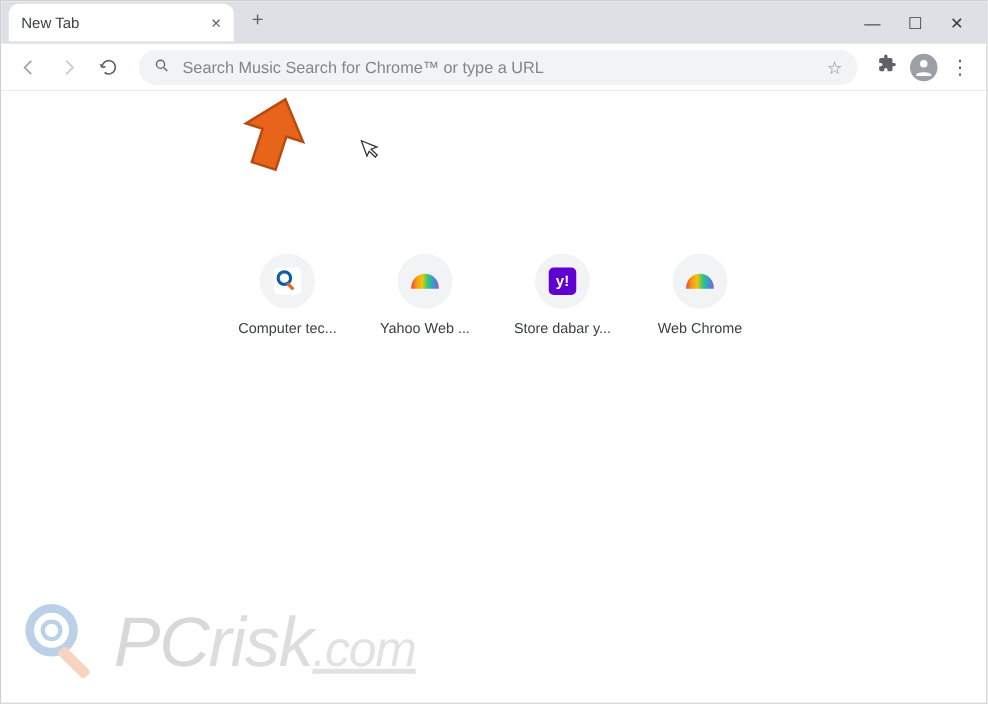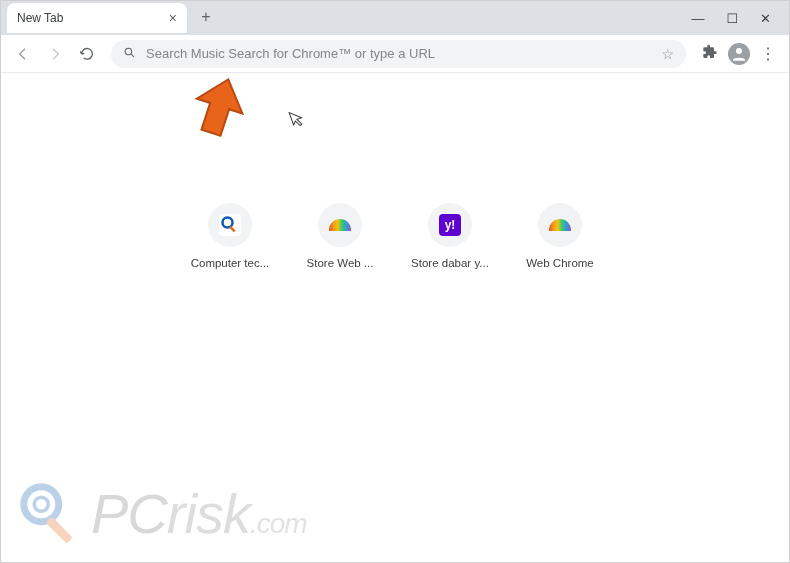--- a/index.html
+++ b/index.html
@@ -39,21 +39,21 @@
   .fav.pc { background: #fff; }
   .fav.yahoo { background: #5f01d1; }
   .fav.rainbow { width: 22px; height: 12px; border-radius: 12px 12px 0 0; background: linear-gradient(90deg,#e74c3c,#f39c12,#f1c40f,#2ecc71,#3498db,#9b59b6); }
 
   
   .watermark { position: absolute; left: 14px; bottom: 14px; display: flex; align-items: center; opacity: 0.28; font-style: italic; font-family: Georgia, serif; color: #606060; }
   .wm-icon { width: 70px; height: 70px; margin-right: 6px; }
   .wm-text { font-size: 56px; letter-spacing: -1px; }
   .wm-text .pc-p { color: #777; }
   .wm-text .pc-risk { color: #888; }
-  .wm-text .pc-com { color: #999; font-size: 28px; }
+  .wm-text .pc-com { color: #999; font-size: 40px; text-decoration: underline; }
 </style>
 </head>
 <body>
 
 <div class="titlebar">
   <div class="tab">
     <span>New Tab</span>
     <span class="close">×</span>
   </div>
   <div class="newtab-btn">+</div>
@@ -127,21 +127,21 @@
               <rect x="13" y="13" width="8" height="3" fill="#e8641b" transform="rotate(45 13 13)"></rect>
             </svg>
           </div>
       </div>
       <span class="sc-label">Computer tec...</span>
     </div>
     <div class="shortcut">
       <div class="sc-circle">
           <div class="fav rainbow"></div>
         </div>
-      <span class="sc-label">Store Web ...</span>
+      <span class="sc-label">Yahoo Web ...</span>
     </div>
     <div class="shortcut">
       <div class="sc-circle">
           <div class="fav yahoo">y!</div>
         </div>
       <span class="sc-label">Store dabar y...</span>
     </div>
     <div class="shortcut">
       <div class="sc-circle">
           <div class="fav rainbow"></div>

